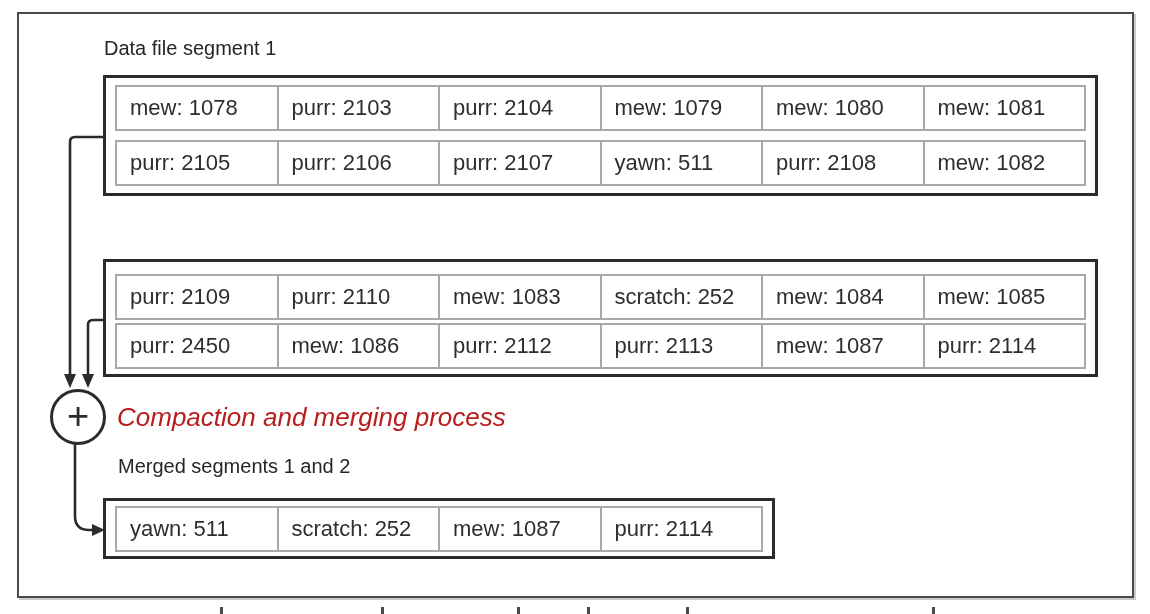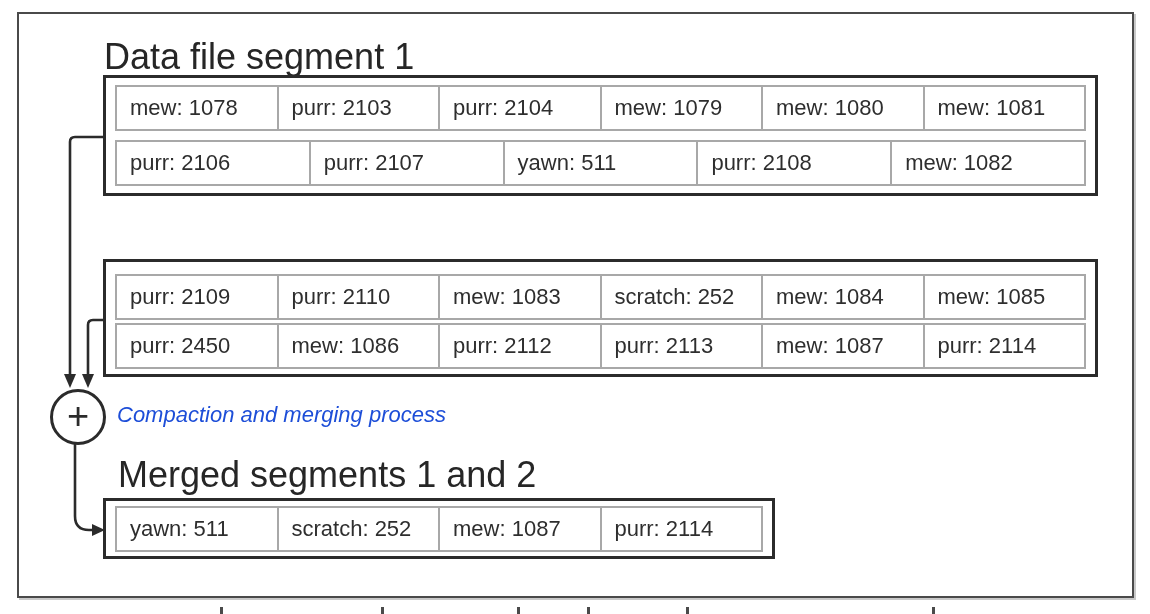--- a/index.html
+++ b/index.html
@@ -20,21 +20,21 @@
     background: #ffffff;
   }
   .arrow-layer {
     position: absolute;
     left: 0; top: 0;
     width: 1150px; height: 614px;
     pointer-events: none;
   }
   .seg-title {
     position: absolute;
-    font-size: 36px;
+    font-size: 20px;
     line-height: 1.1;
     color: #262626;
     white-space: nowrap;
   }
   .seg-box {
     position: absolute;
     border: 3px solid #2b2b2b;
     background: #ffffff;
   }
   .cell-row {
@@ -71,23 +71,23 @@
   .plus-glyph {
     font-size: 38px;
     font-weight: 400;
     color: #2b2b2b;
     line-height: 1;
     margin-top: -3px;
   }
   .merge-label {
     position: absolute;
     left: 117px; top: 402px;
-    font-size: 22px;
+    font-size: 26px;
     font-style: italic;
-    color: #1d4ed8;
+    color: #b91c1c;
     white-space: nowrap;
   }
   .caption-fragment {
     position: absolute;
     bottom: 0;
     width: 3px; height: 7px;
     background: #4a4a4a;
   }
 </style>
 </head>
@@ -109,20 +109,21 @@
   <div class="seg-box" style="left:103px; top:75px; width:989px; height:115px;">
     <div class="cell-row" style="top:7px; width:967px;">
       <div class="cell">mew: 1078</div>
       <div class="cell">purr: 2103</div>
       <div class="cell">purr: 2104</div>
       <div class="cell">mew: 1079</div>
       <div class="cell">mew: 1080</div>
       <div class="cell">mew: 1081</div>
     </div>
     <div class="cell-row" style="top:62px; width:967px;">
+      <div class="cell">purr: 2105</div>
       <div class="cell">purr: 2106</div>
       <div class="cell">purr: 2107</div>
       <div class="cell">yawn: 511</div>
       <div class="cell">purr: 2108</div>
       <div class="cell">mew: 1082</div>
     </div>
   </div>
 
   <div class="seg-box" style="left:103px; top:259px; width:989px; height:112px;">
     <div class="cell-row" style="top:12px; width:967px;">

